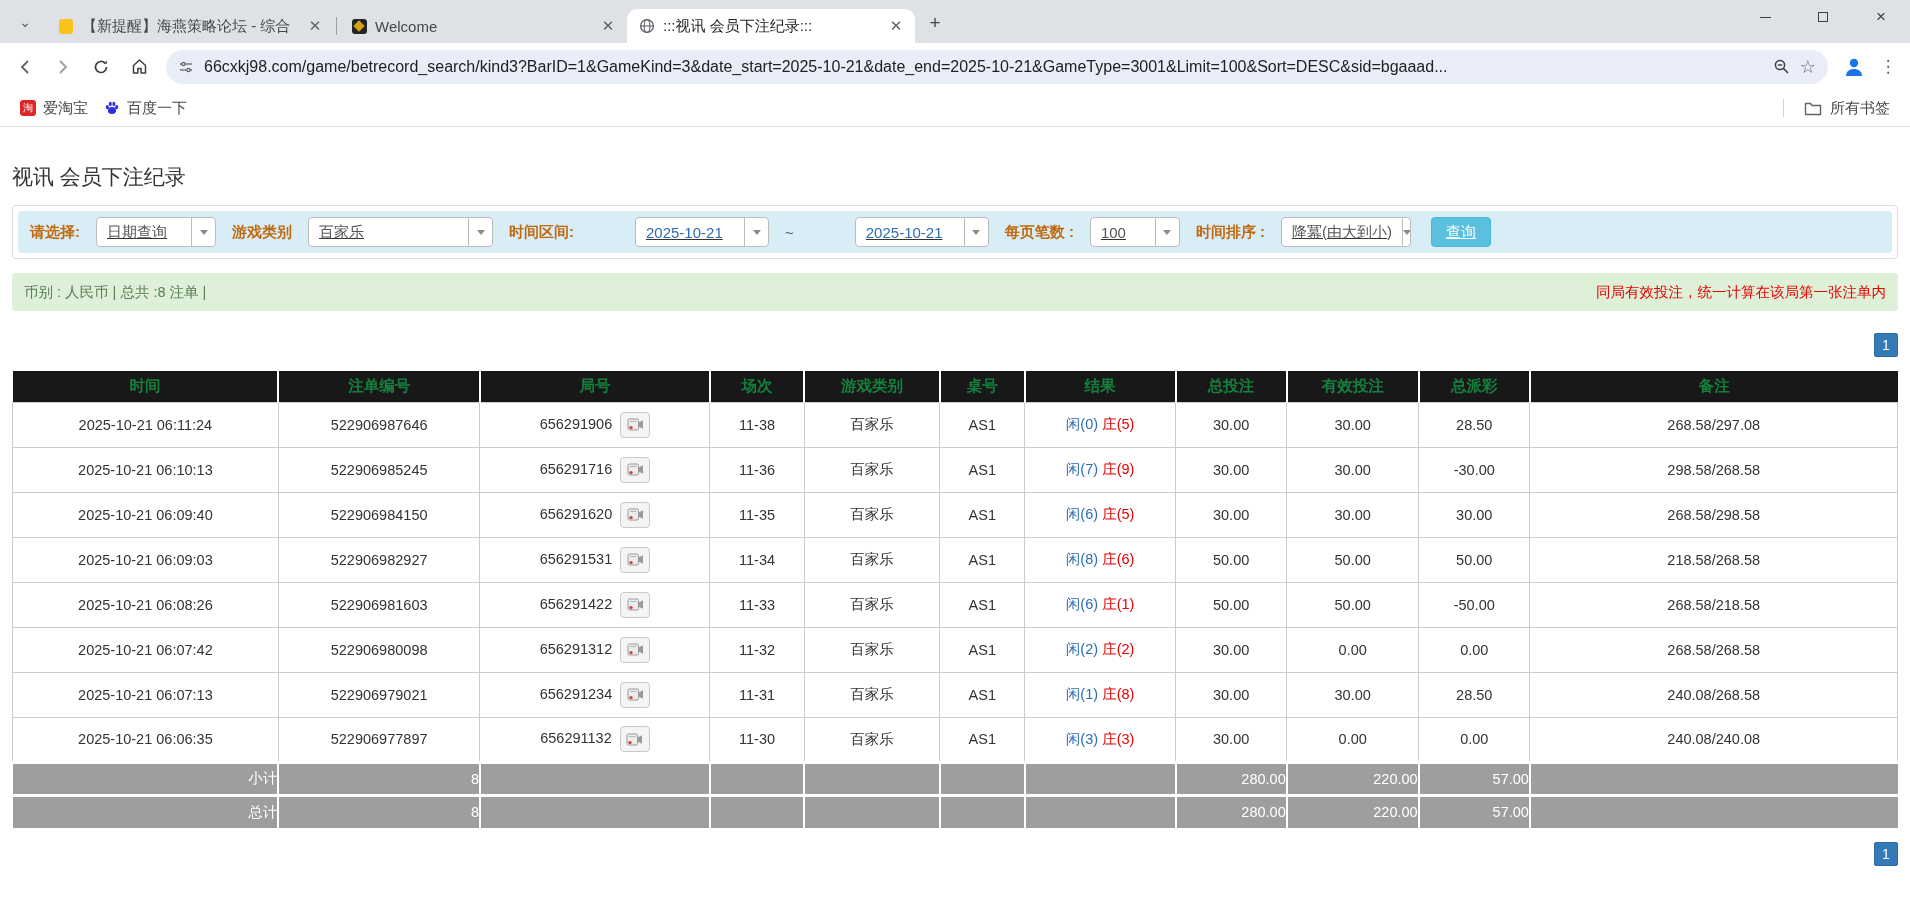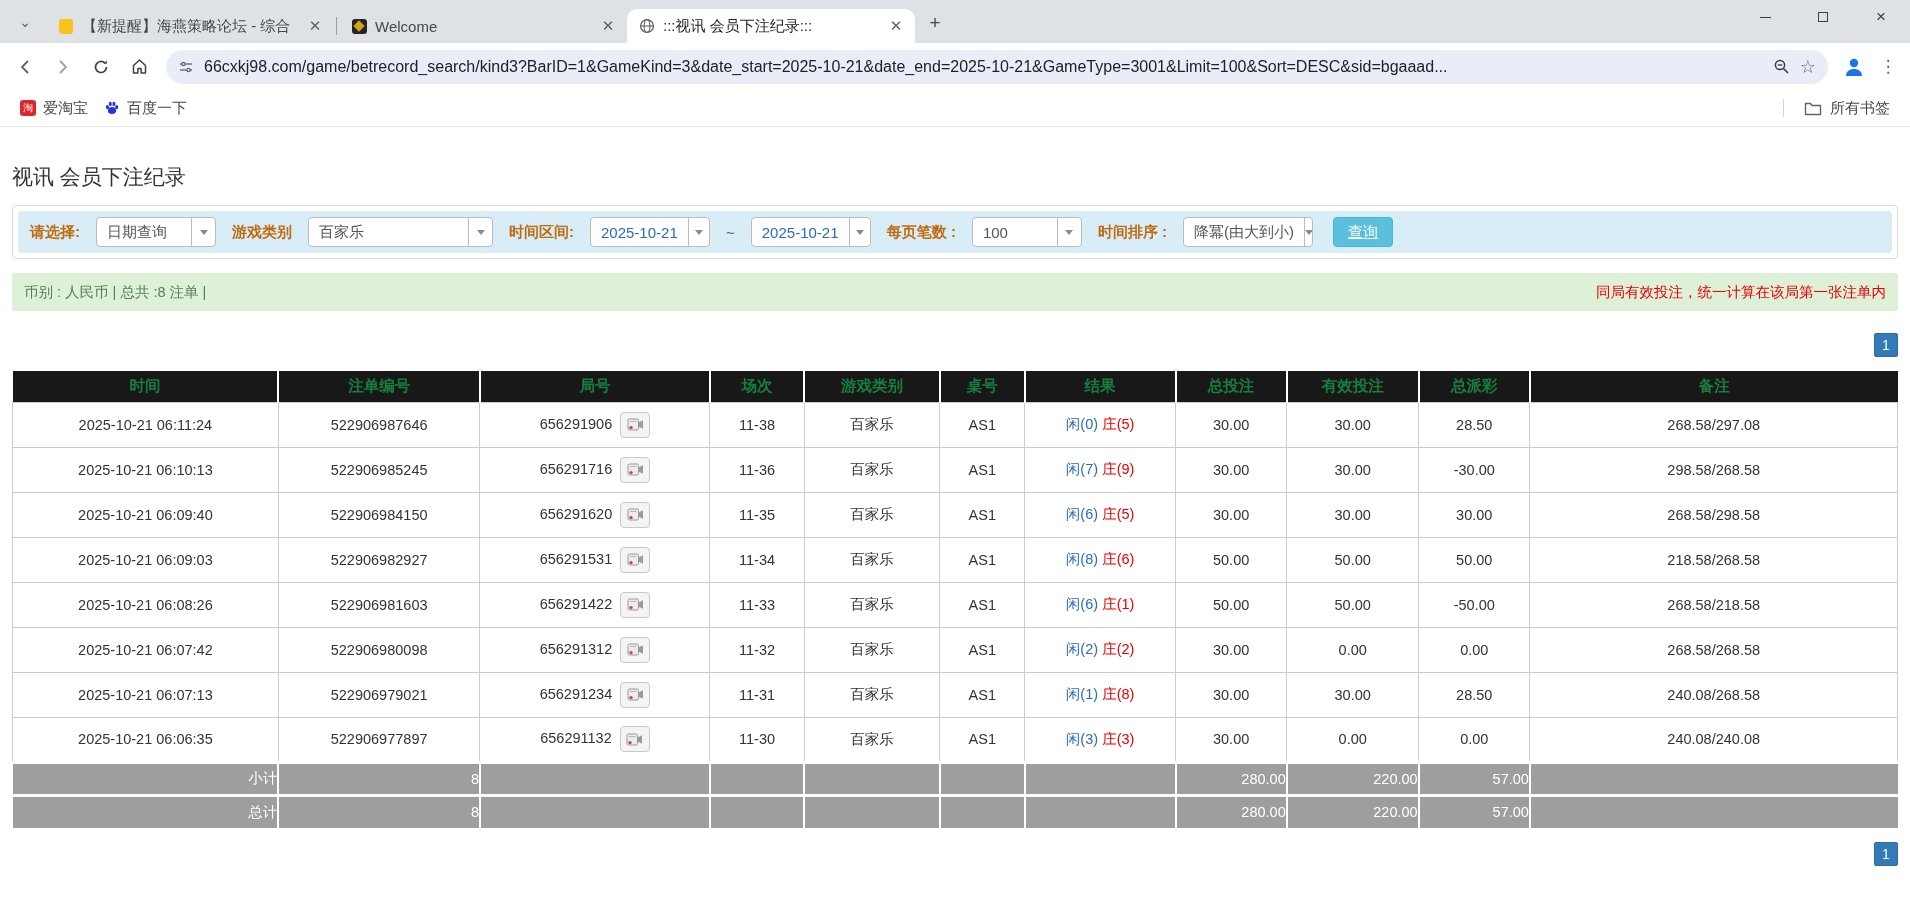--- a/index.html
+++ b/index.html
@@ -48,26 +48,26 @@
   .bm-divider { width:1px; height:18px; background:#cfd3da; margin-right:12px; }
   .bm-all { display:flex; align-items:center; gap:8px; }
 
   
   .content { padding:0 12px; }
   .page-title { margin:36px 0 14px; font-size:21px; font-weight:500; color:#333; }
 
   .filter-panel { border:1px solid #ddd; border-radius:4px; background:#fff; padding:5px; margin-bottom:14px; }
   .filter-bar { background:#d9edf7; border-radius:4px; height:42px; display:flex; align-items:center; padding:0 12px; gap:16px; }
   .f-label { color:#c06a10; font-weight:bold; font-size:15px; white-space:nowrap; }
-  .select { background:#fff; border:1px solid #bcbcbc; border-radius:4px; height:30px; display:flex; align-items:stretch; overflow:hidden; }
+  .select { background:#fff; border:1px solid #bcbcbc; border-radius:4px; height:30px; display:flex; align-items:stretch; overflow:hidden;text-decoration:underline; }
   .sel-text { padding:0 10px; display:flex; align-items:center; font-size:15px; color:#555; white-space:nowrap; }
   .sel-text.blue { color:#2a6db5; }
   .sel-arrow { width:24px; border-left:1px solid #bcbcbc; display:flex; align-items:center; justify-content:center; }
   .sel-arrow i { width:0; height:0; border-left:4px solid transparent; border-right:4px solid transparent; border-top:5px solid #8a8a8a; }
-  .w-select { width:120px; } .w-game { width:185px; } .w-date { width:120px; } .w-size { width:110px; } .w-sort { width:130px; }
+  .w-select { width:120px; } .w-game { width:185px; } .w-date { width:134px;margin-left:45px; } .w-size { width:90px; } .w-sort { width:130px; }
   .tilde { color:#555; font-size:15px; }
   .search-btn { background:#5bc0de; border:1px solid #46b8da; color:#fff; border-radius:4px; height:30px;
     padding:0 14px; font-size:15px; cursor:pointer; margin-left:4px;text-decoration:underline; }
 
   .summary-bar { background:#dff0d8; border-radius:3px; height:38px; display:flex; align-items:center;
     justify-content:space-between; padding:0 12px; margin-bottom:22px; font-size:14.5px; }
   .summary-left { color:#567d56; }
   .summary-right { color:#e60000; }
 
   .pag-row { display:flex; justify-content:flex-end; }

